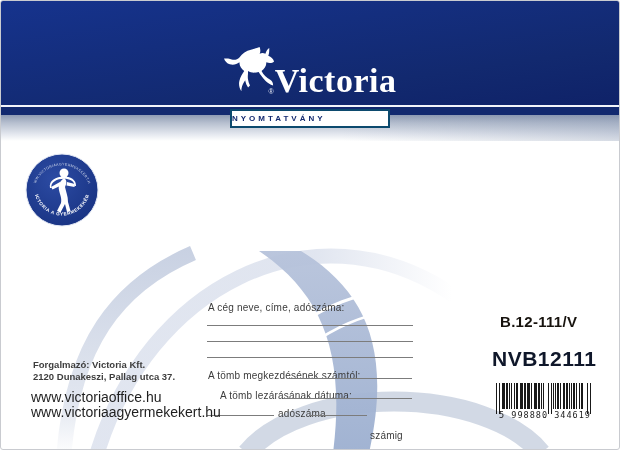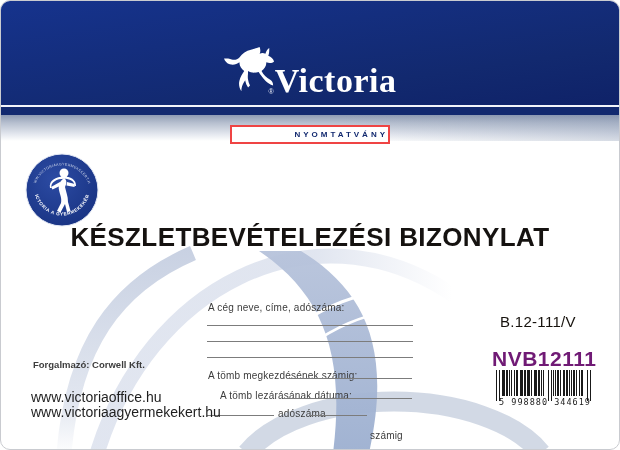--- a/index.html
+++ b/index.html
@@ -1,43 +1,43 @@
 <!DOCTYPE html>
 <html><head>
 <meta charset="utf-8">
 <style>
   html,body{margin:0;padding:0;background:#fff;}
-  .card{position:relative;width:618px;height:448px;border:1px solid #c9cbd0;border-radius:10px;
+  .card{position:relative;width:618px;height:448px;border:1px solid #c9cbd0;border-radius:3px;
         background:#fff;overflow:hidden;font-family:"Liberation Sans",sans-serif;}
   .abs{position:absolute;}
   
   .navy{left:0;top:0;width:100%;height:104px;background:linear-gradient(172deg,#16338d 0%,#12296f 70%,#0f2268 100%);z-index:3;}
   .hairline{left:0;top:104px;width:100%;height:2px;background:#f3f5fa;z-index:3;}
   .navy2{left:0;top:106px;width:100%;height:8px;background:#12296f;z-index:3;}
   .silver{left:0;top:114px;width:100%;height:26px;z-index:3;
      background:linear-gradient(90deg,rgba(255,255,255,0) 55%,rgba(124,140,170,.30) 100%),
                 linear-gradient(180deg,#8e9bb3 0%,#b6bfcf 30%,#e0e4ec 70%,#ffffff 100%);}
   .brand{left:0;top:44px;width:100%;display:flex;justify-content:center;align-items:flex-end;z-index:4;}
   .horse{width:52px;height:54px;margin-bottom:-1px;}
   .regmark{color:#e8ecf6;font-size:7px;align-self:flex-end;margin:0 1px 3px -7px;}
   .brandname{color:#fff;font-family:"Liberation Serif",serif;font-weight:700;font-size:34px;line-height:1;letter-spacing:.5px;}
-  .nyombox{left:50%;transform:translateX(-50%);top:124px;width:156px;height:15px;background:#fff;
-     border:2px solid #ef4444;display:flex;align-items:center;justify-content:flex-end;z-index:5;
+  .nyombox{left:50%;transform:translateX(-50%);top:108px;width:156px;height:15px;background:#fff;
+     border:2px solid #0c4a6e;display:flex;align-items:center;justify-content:flex-start;z-index:5;
      color:#12296f;font-size:8px;font-weight:700;letter-spacing:3px;}
   
   .badge{left:23px;top:151px;width:76px;height:76px;z-index:2;}
   
   .title{left:0;top:221px;width:100%;text-align:center;font-weight:700;font-size:26px;color:#151210;letter-spacing:.4px;z-index:2;}
   
   .flabel{font-size:10px;color:#3c3c3c;letter-spacing:.2px;z-index:2;white-space:nowrap;}
   .wline{height:1px;background:#7c7c7c;z-index:2;}
   
-  .code{left:499px;top:312px;font-weight:400;font-size:15px;color:#17130e;letter-spacing:.3px;z-index:2;}
-  .sku{left:491px;top:346px;font-weight:700;font-size:21px;color:#701a75;letter-spacing:.5px;z-index:2;}
-  .barcode{left:494px;top:369px;width:100px;z-index:2;}
+  .code{left:499px;top:312px;font-weight:700;font-size:15px;color:#17130e;letter-spacing:.3px;z-index:2;}
+  .sku{left:491px;top:346px;font-weight:700;font-size:21px;color:#0f172a;letter-spacing:.5px;z-index:2;}
+  .barcode{left:494px;top:382px;width:100px;z-index:2;}
   .bars{height:31px;display:flex;align-items:flex-start;}
   .bars i{display:block;height:26px;background:#191919;}
   .bars i.g{height:31px;width:1px;margin-left:1px;}
   .bars i.sp{background:transparent;width:1px;height:31px;}
   .bdigits{margin-top:-4px;text-align:center;font-family:"DejaVu Sans Mono",monospace;font-size:8.5px;color:#1b1b1b;letter-spacing:1px;background:transparent;}
   
   .dist{font-weight:700;font-size:9.5px;color:#3d3d3d;z-index:2;white-space:nowrap;}
   .site{font-weight:400;font-size:14px;color:#1e1e1e;z-index:2;white-space:nowrap;}
   
   .bgart{left:0;top:0;width:618px;height:448px;z-index:1;pointer-events:none;}
@@ -109,28 +109,27 @@
     </text>
     <g fill="#ffffff">
       <circle cx="40" cy="21" r="4.5"></circle>
       <path d="M40 26 C36 29 34 33 35 38 C36 43 38 46 37 51 L33 59 L36.5 60.5 L41 52 L43 60 L46.5 59 L44 50 C44 44 42 40 41 35 C43 31 43 28 40 26 Z"></path>
       <path d="M36 30 L27 35 L28.5 37.5 L37 33.5 Z"></path>
       <path d="M43 30 L51 32 L50.5 35 L42.5 33.5 Z"></path>
       <path d="M26 36 C23 22 53 20 52 34 L50.5 34 C51 23 25 25 27.5 36 Z"></path>
     </g>
   </svg>
 
-  <div class="abs title">KÉSZLETBEVÉTELEZÉSI BIZONYLAT</div>
 
   <div class="abs flabel" style="left:207px;top:301px">A cég neve, címe, adószáma:</div>
   <div class="abs wline" style="left:206px;top:324px;width:206px"></div>
   <div class="abs wline" style="left:206px;top:340px;width:206px"></div>
   <div class="abs wline" style="left:206px;top:356px;width:206px"></div>
 
-  <div class="abs flabel" style="left:207px;top:369px">A tömb megkezdésének számig:</div>
+  <div class="abs flabel" style="left:207px;top:369px">A tömb megkezdésének számtól:</div>
   <div class="abs wline" style="left:288px;top:377px;width:123px"></div>
 
   <div class="abs flabel" style="left:219px;top:389px">A tömb lezárásának dátuma:</div>
   <div class="abs wline" style="left:282px;top:397px;width:129px"></div>
 
   <div class="abs wline" style="left:206px;top:414px;width:67px"></div>
   <div class="abs flabel" style="left:277px;top:407px">adószáma</div>
   <div class="abs wline" style="left:309px;top:414px;width:57px"></div>
   <div class="abs flabel" style="left:369px;top:429px">számig</div>
 
@@ -172,17 +171,18 @@
         <i style="width:1px;margin-left:2px"></i>
         <i style="width:2px;margin-left:1px"></i>
         <i class="sp" style="margin-left:2px"></i>
         <i class="g"></i>
         <i class="sp"></i>
         <i class="g"></i>
       </div>
     <div class="bdigits">5 998880 344619</div>
   </div>
 
-  <div class="abs dist" style="left:32px;top:358px">Forgalmazó: Corwell Kft.</div>
+  <div class="abs dist" style="left:32px;top:358px">Forgalmazó: Victoria Kft.</div>
+  <div class="abs dist" style="left:32px;top:370px">2120 Dunakeszi, Pallag utca 37.</div>
   <div class="abs site" style="left:30px;top:388px">www.victoriaoffice.hu</div>
   <div class="abs site" style="left:30px;top:403px">www.victoriaagyermekekert.hu</div>
 
 </div>
 
 </body></html>

